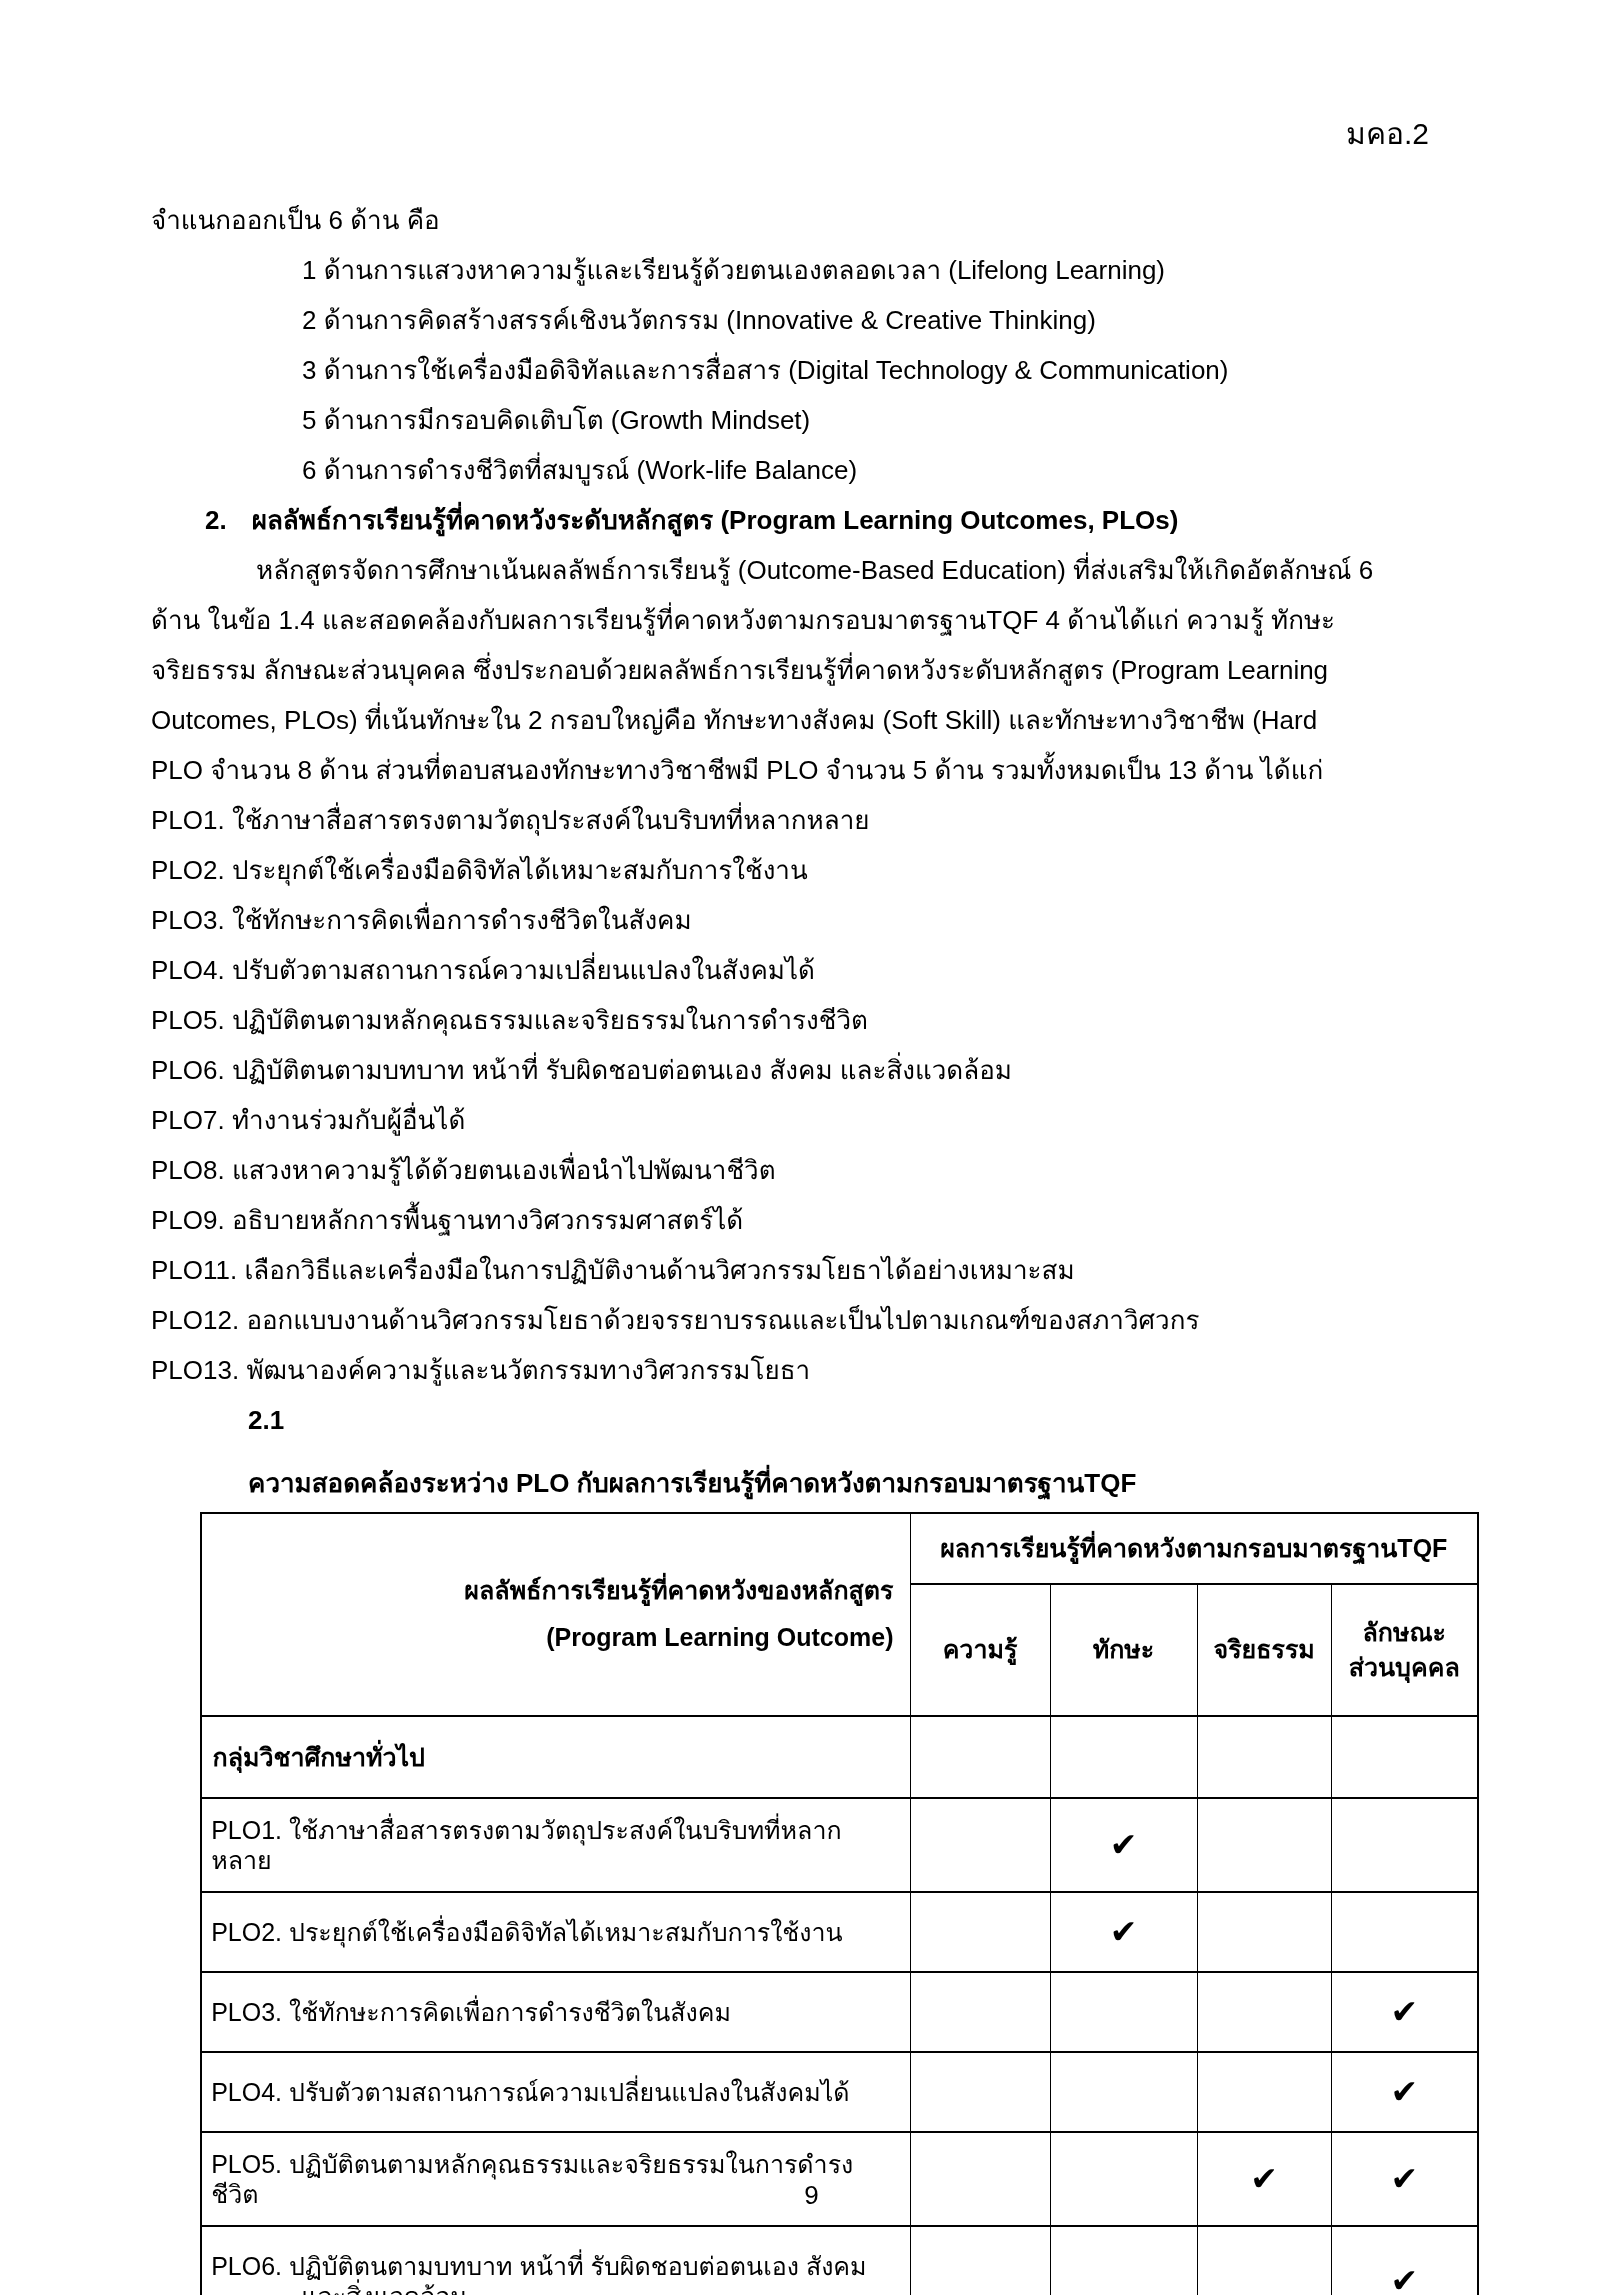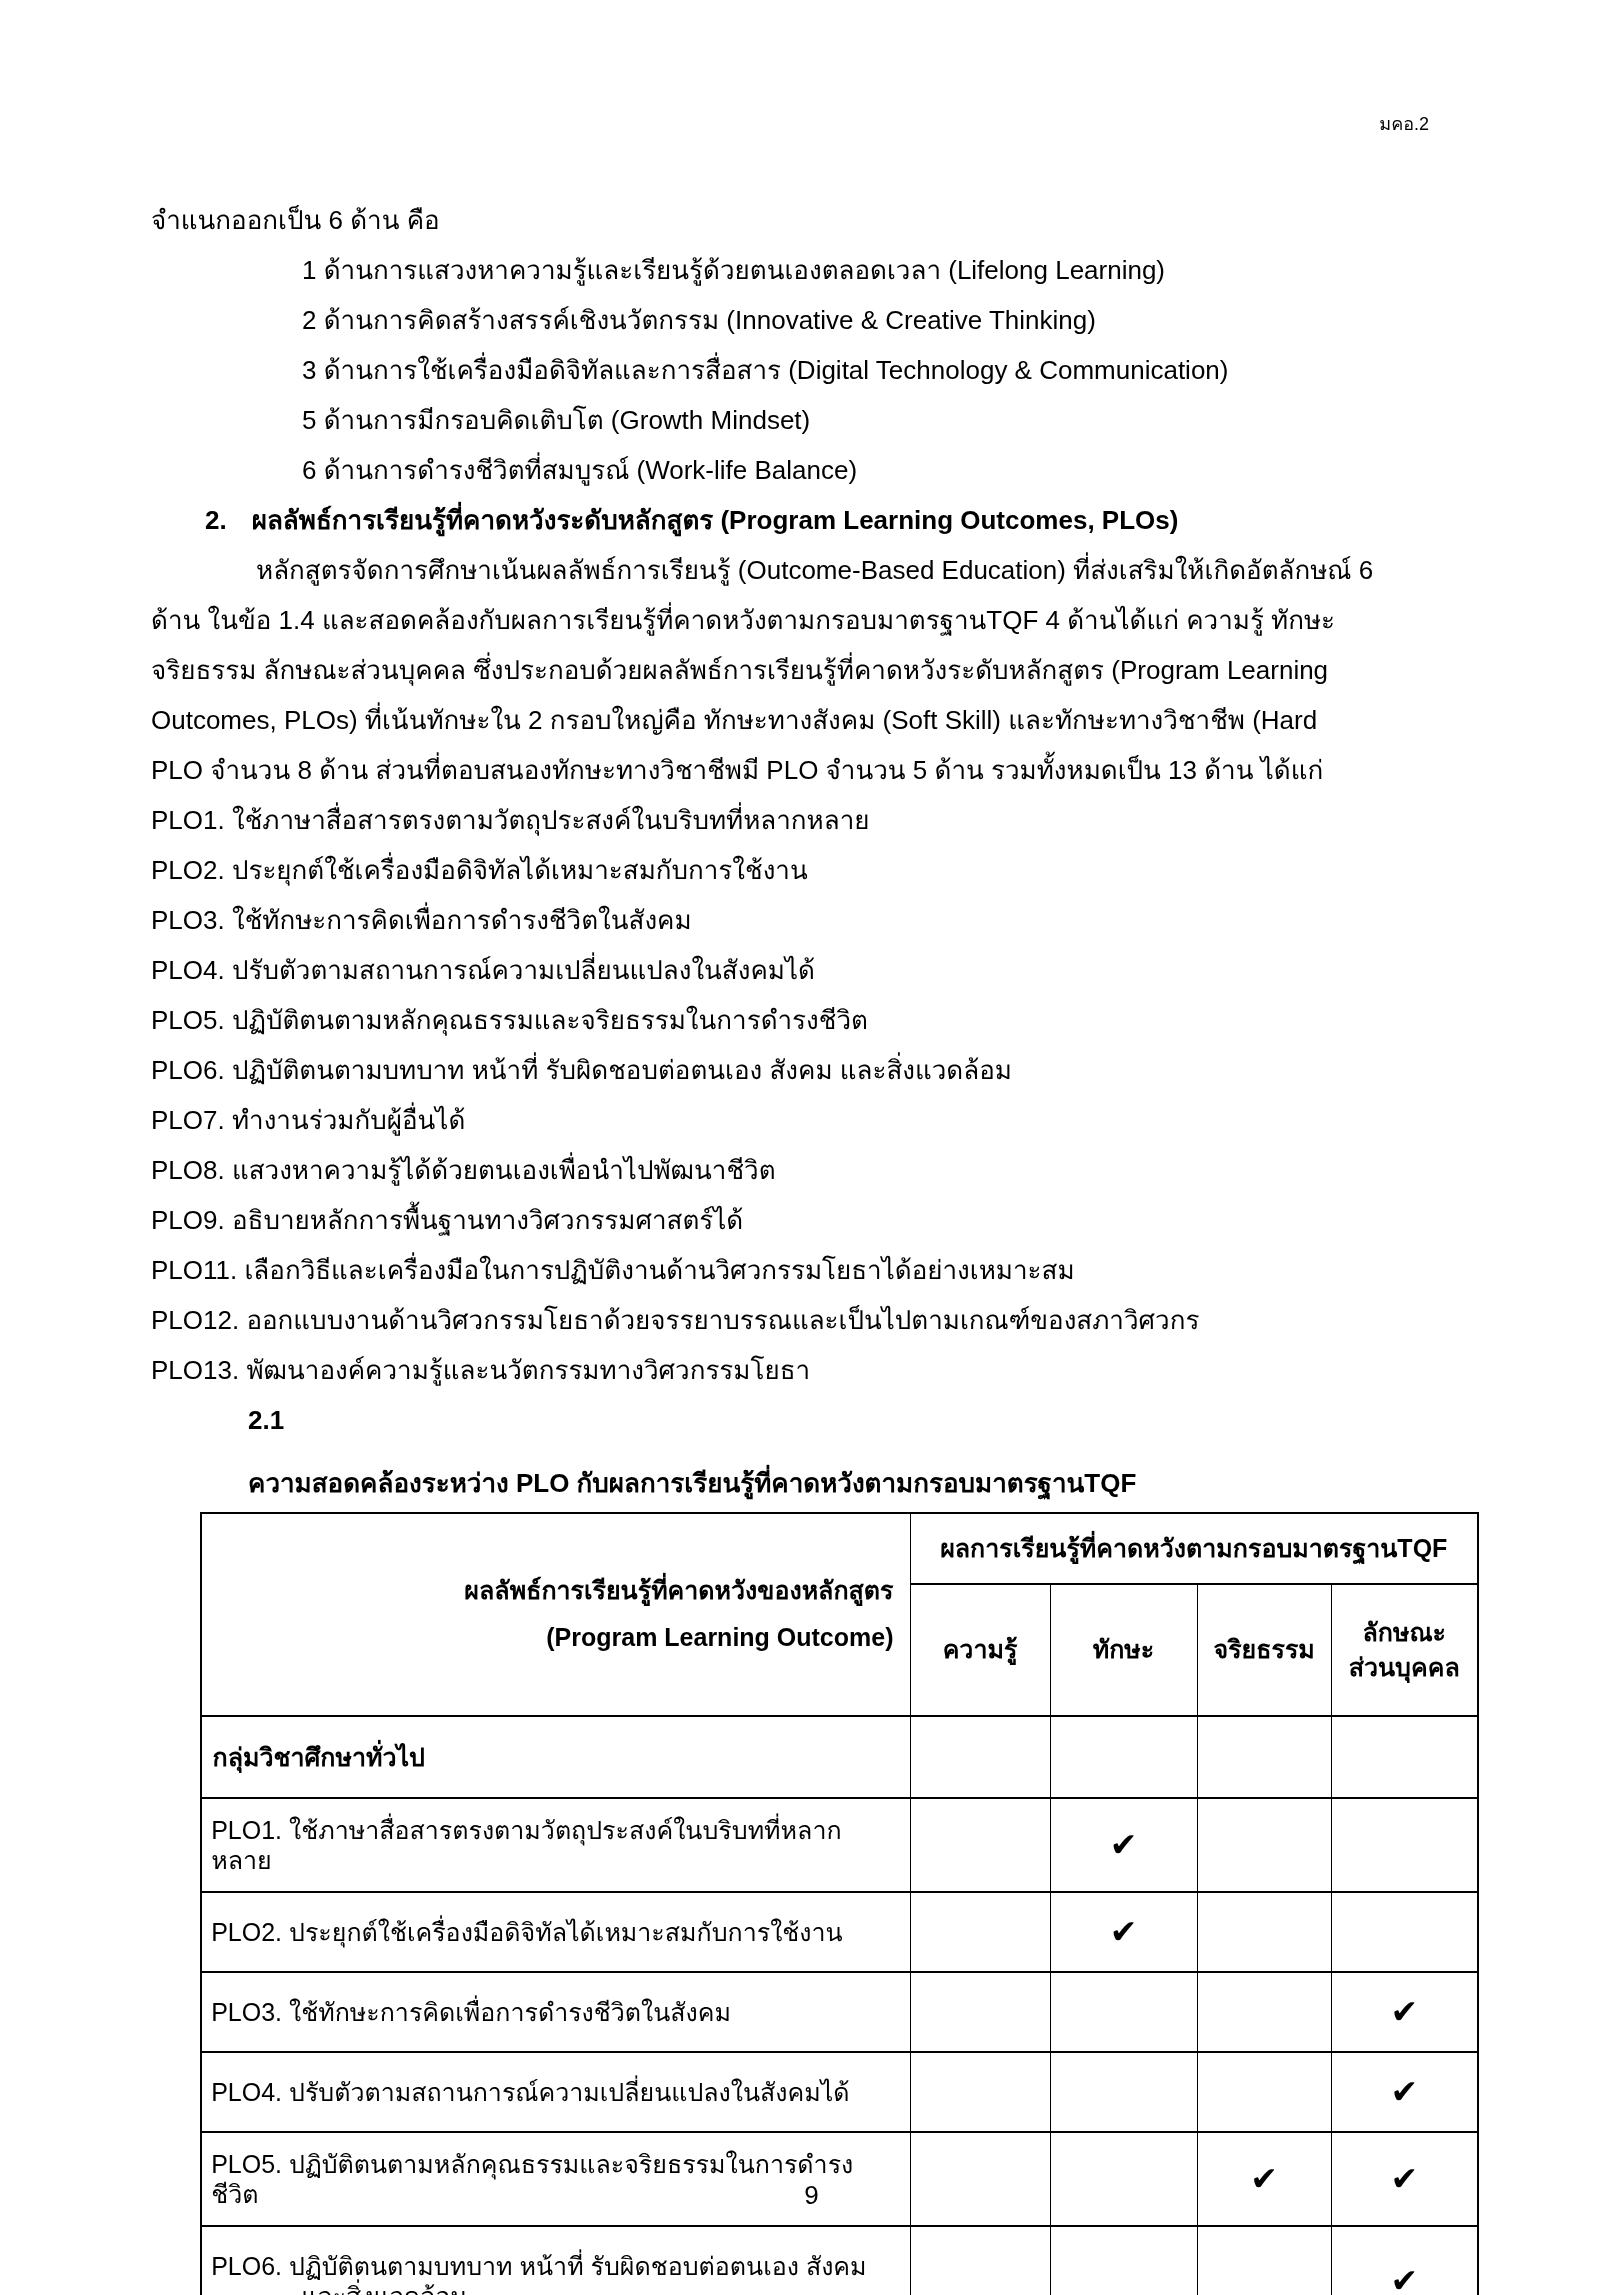--- a/index.html
+++ b/index.html
@@ -2,21 +2,21 @@
 <html style="font-size:10.5px"><head>
 <meta charset="utf-8">
 <style>
   html,body{margin:0;padding:0;background:#ffffff;}
   body{
     width:1623px;height:2295px;
     font-family:"Liberation Sans",sans-serif;
     color:#000;
   }
   .page{position:relative;width:1623px;height:2295px;overflow:hidden;background:#fff;}
-  .doc-code{position:absolute;top:105px;right:194px;font-size:18px;line-height:39px;}
+  .doc-code{position:absolute;top:114px;right:194px;font-size:30px;line-height:39px;}
   .content{padding:195px 148px 0 151px;font-size:26px;line-height:50px;}
   .line{white-space:nowrap;}
   .intro-item{margin-left:151px;}
   .h2{font-weight:bold;display:flex;gap:25px;margin-left:54px;}
   .para-first{text-indent:105px;}
   .h21{font-weight:bold;display:flex;gap:13px;margin-left:97px;flex-direction:column;}
 
   table.tqf{
     border-collapse:collapse;table-layout:fixed;
     width:1276px;margin:3.9px 0 0 49px;

